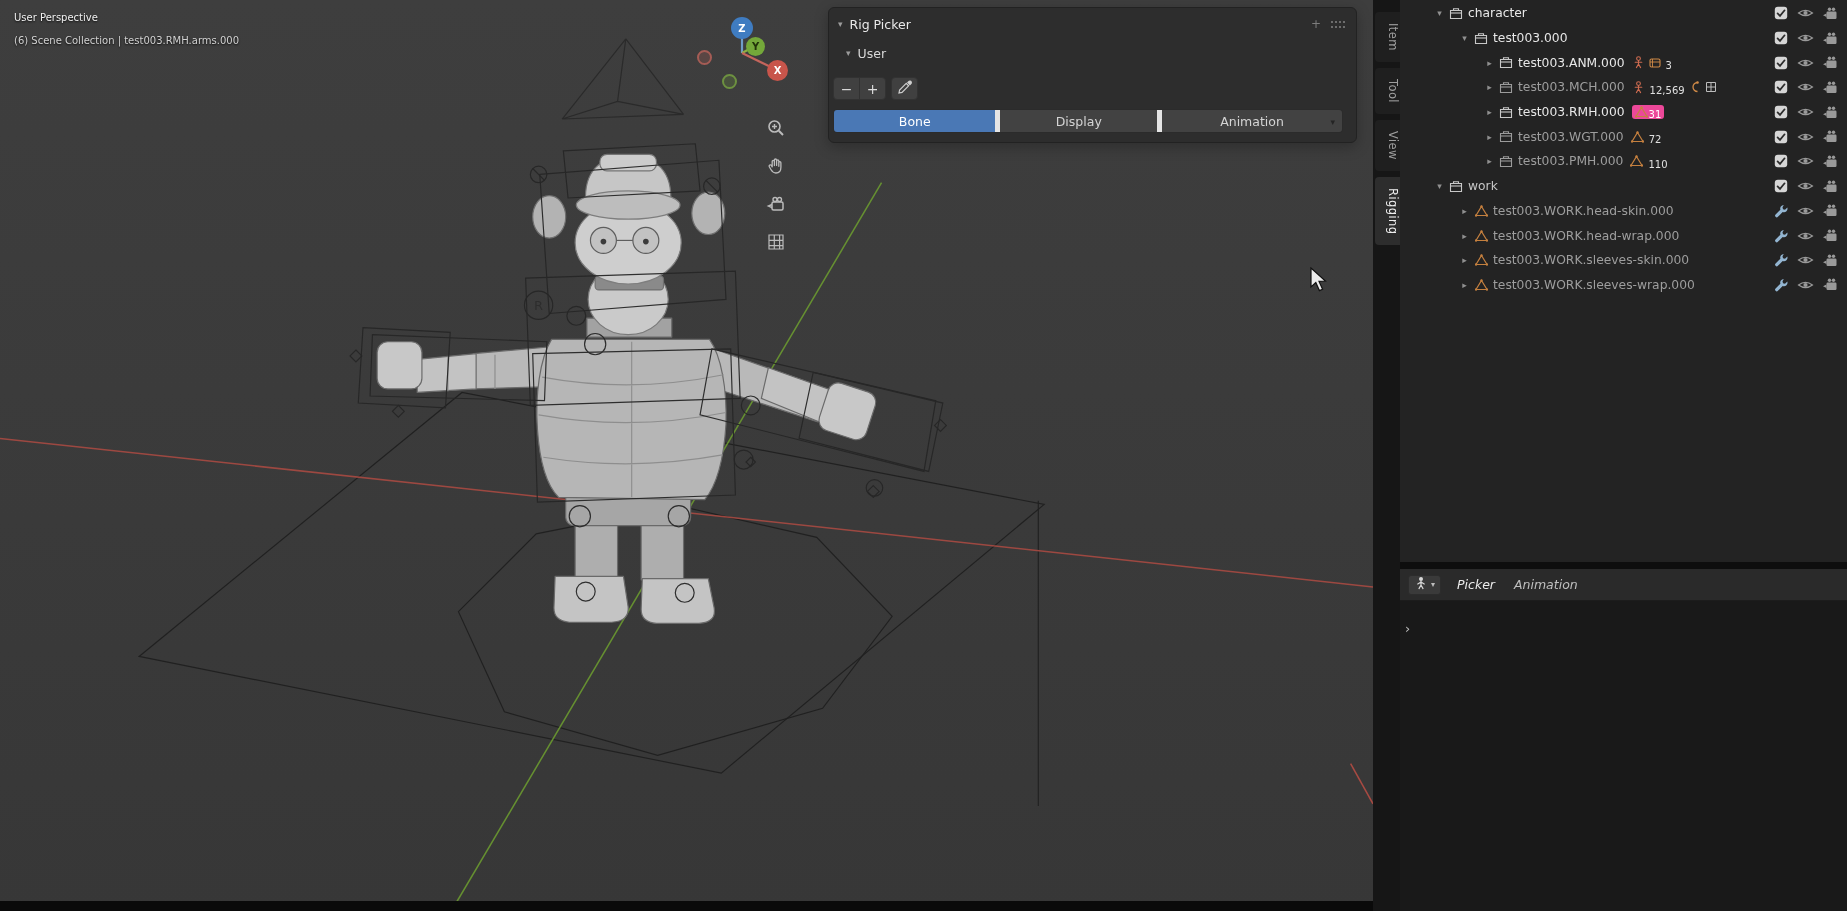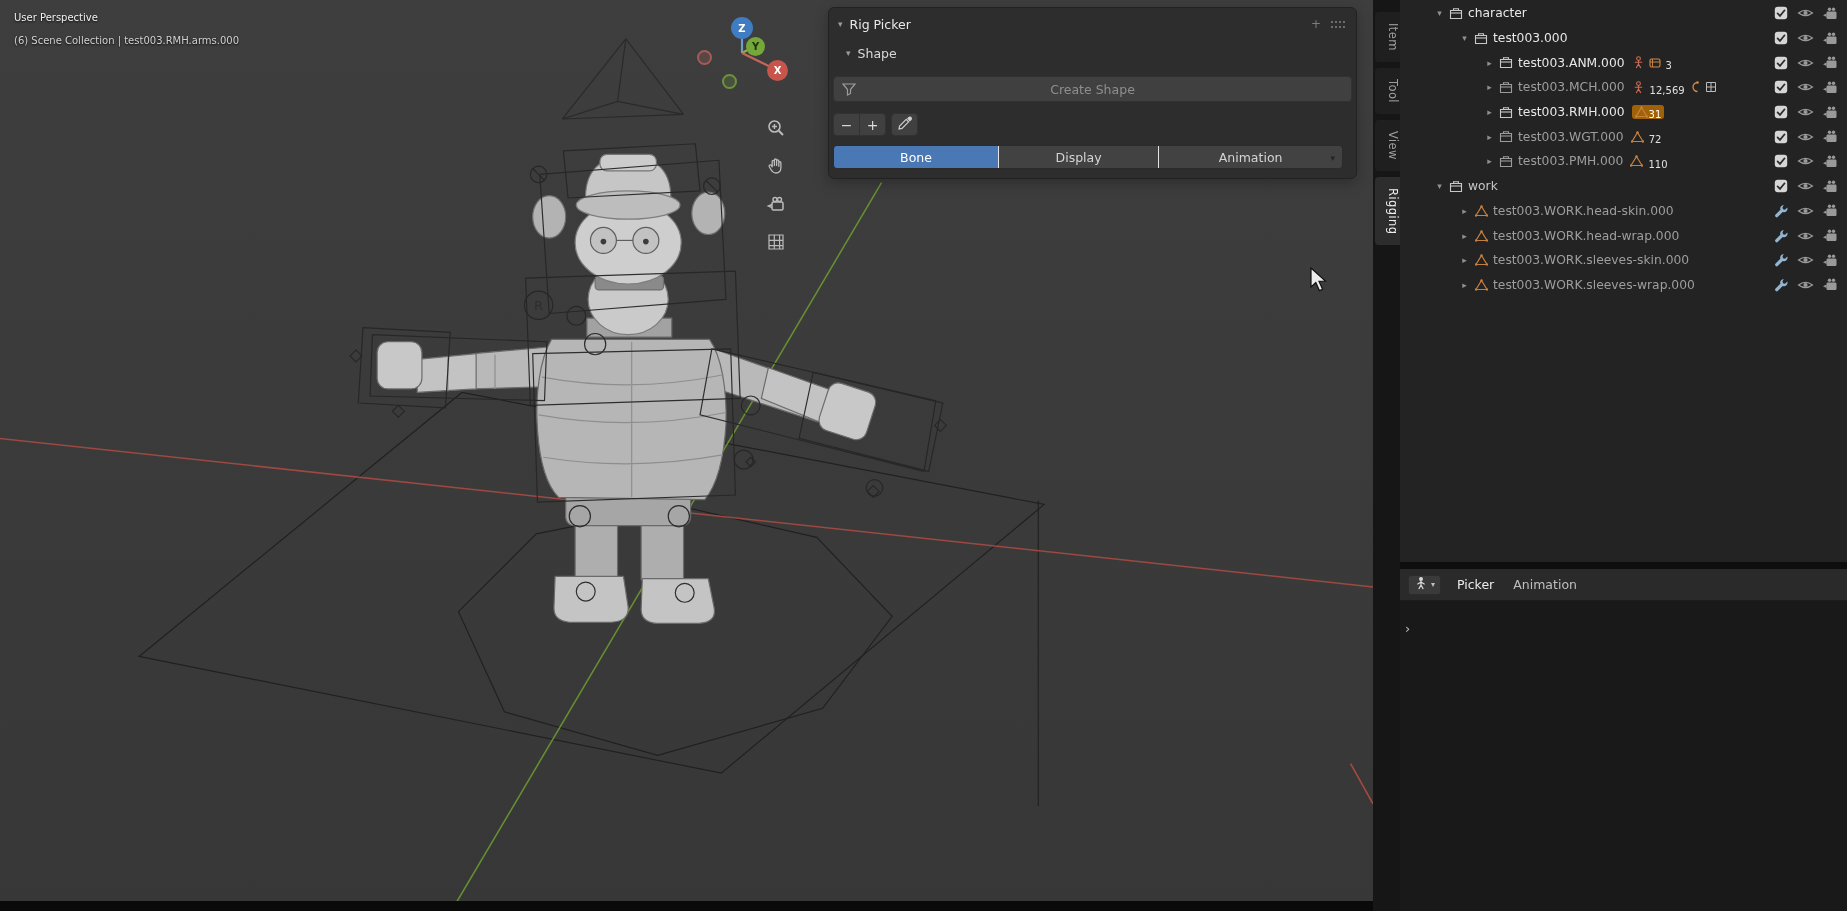--- a/index.html
+++ b/index.html
@@ -31,21 +31,21 @@
   .chev{color:#9c9c9c;font-size:9px;}
   .rp-create-row{margin:10px 4px 0 4px;}
   .rp-create{position:relative;height:26px;background:#404040;border:1px solid #323232;border-radius:4px;display:flex;align-items:center;justify-content:center;color:#8e8e8e;font-size:12.5px;}
   .rp-create .funnel{position:absolute;left:7px;top:5px;color:#9b9b9b;}
   .rp-ops{display:flex;align-items:center;margin:11px 4px 0 4px;}
   .rp-btn{width:27px;height:23px;background:#404040;border:1px solid #323232;color:#dcdcdc;display:flex;align-items:center;justify-content:center;font-size:14px;}
   .rp-btn.b-minus{border-radius:4px 0 0 4px;}
   .rp-btn.b-plus{border-radius:0 4px 4px 0;margin-left:-1px;}
   .rp-btn.b-drop{border-radius:4px;margin-left:5px;color:#cfcfcf;}
   .rp-tabs{display:flex;height:24px;margin:9px 13px 0 4px;border-radius:4px;overflow:hidden;border:1px solid #2b2b2b;}
-  .rp-tab{display:flex;align-items:center;justify-content:center;background:#424242;color:#d4d4d4;font-size:12.5px;position:relative;border-right:1px solid #e5e5e5;}
+  .rp-tab{display:flex;align-items:center;justify-content:center;background:#424242;color:#d4d4d4;font-size:12.5px;position:relative;border-right:5px solid #e5e5e5;}
   .rp-tab:last-child{border-right:none;}
   .rp-tab.active{background:#4a78b5;color:#fff;}
   .rp-tab .rp-drop{position:absolute;right:7px;top:55%;transform:translateY(-50%);color:#242424;font-size:9px;}
   .rp-tab:nth-child(1){flex:166 0 0;}
   .rp-tab:nth-child(2){flex:161 0 0;}
   .rp-tab:nth-child(3){flex:185 0 0;}
 
   #cursor{position:absolute;left:1310px;top:267px;}
   #bottom-bar{position:absolute;left:0;top:901px;width:1373px;height:10px;background:#0a0a0a;}
 
@@ -66,34 +66,34 @@
   .ollabel.bright{color:#e8e8e8;}
   .ollabel.mid{color:#c6c6c6;}
   .badges{display:flex;align-items:center;margin-left:7px;gap:4px;}
   .bic{display:flex;align-items:center;}
   .ic-armature{color:#cd6b50;}
   .ic-action{color:#d08a47;}
   .ic-mesh{color:#c5803f;}
   .ic-hook{color:#d08a47;}
   .ic-lattice{color:#bdbdbd;}
   .count{font-size:10px;color:#e0e0e0;transform:translateY(2.5px);margin-left:1px;}
-  .badge-active{display:flex;align-items:flex-start;background:#a16207;border-radius:3px;padding:1px 3px;}
+  .badge-active{display:flex;align-items:flex-start;background:#ec4899;border-radius:3px;padding:1px 3px;}
   .badge-active .count{color:#fff;}
   .ricons{margin-left:auto;display:flex;align-items:center;}
   .ric{width:24.5px;display:flex;justify-content:center;align-items:center;color:#999;}
   .ric.ic-wrench{color:#93b5d1;}
 
   
   #bottom-editor{position:absolute;left:1400px;top:562px;width:447px;height:349px;}
   .be-strip{height:7px;background:#0e0e0e;}
   .be-header{height:32px;background:#2a2a2a;display:flex;align-items:center;padding:0 8px;gap:16px;border-bottom:1px solid #1c1c1c;}
   .be-selector{height:20px;padding:0 5px;background:#3a3a3a;border:1px solid #2c2c2c;border-radius:3px;display:flex;align-items:center;gap:3px;color:#d8d8d8;}
   .be-selector .caret{font-size:8px;color:#bdbdbd;}
   .be-tabs{display:flex;gap:19px;font-size:12.5px;}
-  .be-tab{color:#bfbfbf;}
+  .be-tab{color:#bfbfbf;font-style:italic;}
   .be-tab.active{color:#ececec;}
   .be-content{height:310px;background:#191919;position:relative;}
   .be-arrow{position:absolute;left:5px;top:20px;color:#bdbdbd;font-size:13px;}
 </style>
 </head>
 <body>
 
 <div id="root">
 
   <div id="viewport">
@@ -240,31 +240,21 @@
                   <circle cx="6" cy="7" r="1.1"></circle>
                   <circle cx="10" cy="7" r="1.1"></circle>
                   <circle cx="14" cy="7" r="1.1"></circle>
                 </g>
               </svg>
           </span>
         </span>
       </div>
       <div class="rp-sub">
         <span class="chev">▾</span>
-        <span>Shape</span>
-      </div>
-      <div class="rp-create-row">
-        <div class="rp-create">
-          <span class="funnel">
-            <svg width="16" height="14" viewBox="0 0 16 14">
-                <path d="M2 2 H14 L9.5 7.5 V11.5 L6.5 13 V7.5 Z" fill="none" stroke="currentColor" stroke-width="1.2"></path>
-              </svg>
-          </span>
-          <span>Create Shape</span>
-        </div>
+        <span>User</span>
       </div>
       <div class="rp-ops">
         <div class="rp-btn b-minus">−</div>
         <div class="rp-btn b-plus">+</div>
         <div class="rp-btn b-drop">
           <span>
             <svg width="16" height="16" viewBox="0 0 16 16">
                 <path d="M12.9 1.6 a2 2 0 0 1 1.5 3.4 l-1.5 1.5 -2.9 -2.9 1.5 -1.5 a2 2 0 0 1 1.4 -0.5 Z" fill="currentColor"></path>
                 <path d="M9.2 4.4 L2.6 11 L2 14 L5 13.4 L11.6 6.8 Z" fill="none" stroke="currentColor" stroke-width="1.2"></path>
               </svg>

